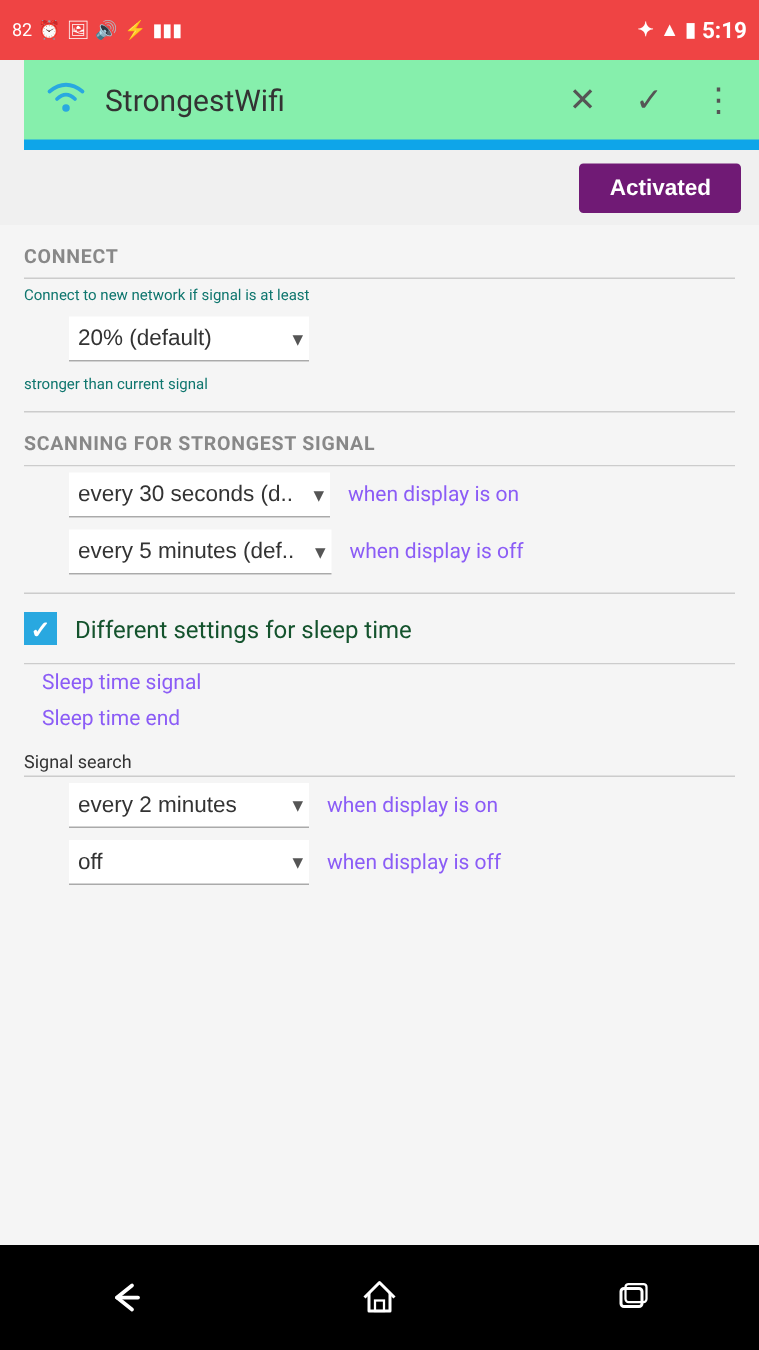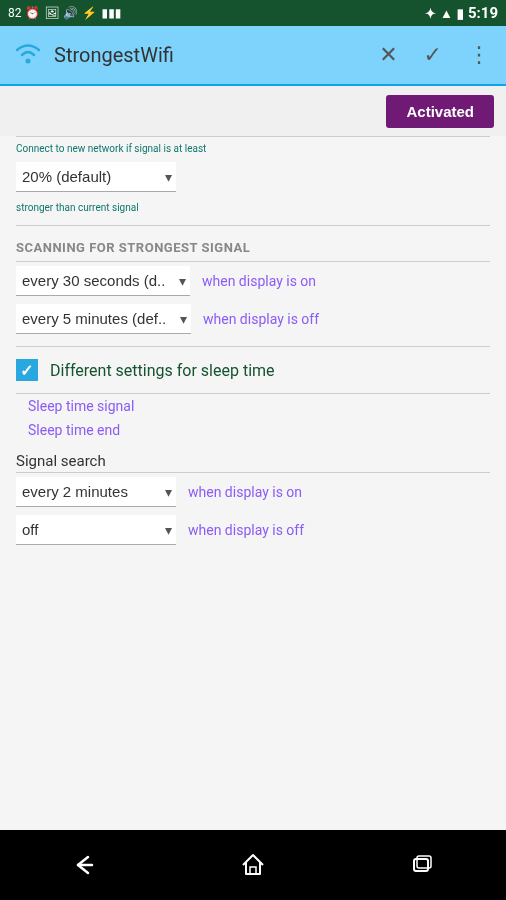--- a/index.html
+++ b/index.html
@@ -8,23 +8,23 @@
       height: 900px;
       font-family: 'Roboto', Arial, sans-serif;
       background: #f0f0f0;
       overflow: hidden;
       display: flex;
       flex-direction: column;
     }
 
     
     .status-bar {
-      background: #14532d;
-      color: #fff;
-      height: 26px;
+      background: #ef4444;
+      color: #fff;
+      height: 40px;
       display: flex;
       align-items: center;
       justify-content: space-between;
       padding: 0 8px;
       flex-shrink: 0;
     }
     .status-bar-left {
       display: flex;
       align-items: center;
       gap: 4px;
@@ -37,27 +37,28 @@
       font-size: 15px;
       font-weight: bold;
     }
     .status-icon {
       font-size: 12px;
       color: #fff;
     }
 
     
     .toolbar {
-      background: #7dd3fc;
+      background: #86efac;
       height: 60px;
       display: flex;
       align-items: center;
       padding: 0 12px;
-      border-bottom: 2px solid #0ea5e9;
-      flex-shrink: 0;
+      border-bottom: 7px solid #0ea5e9;
+      flex-shrink: 0;
+      margin-left: 16px;
     }
     .toolbar-wifi-icon {
       color: #29a8e0;
       font-size: 28px;
       margin-right: 10px;
     }
     .toolbar-title {
       font-size: 20px;
       color: #333;
       flex: 1;
@@ -136,20 +137,21 @@
       border: none;
       border-bottom: 1px solid #aaa;
       font-size: 15px;
       color: #333;
       padding: 6px 24px 6px 6px;
       appearance: none;
       -webkit-appearance: none;
       cursor: pointer;
       position: relative;
       min-width: 160px;
+      margin-left: 30px;
     }
     .dropdown-wrapper {
       position: relative;
       display: inline-block;
     }
     .dropdown-wrapper::after {
       content: '▾';
       position: absolute;
       right: 4px;
       top: 50%;
@@ -190,21 +192,21 @@
       font-size: 16px;
       font-weight: bold;
     }
     .checkbox-label {
       font-size: 16px;
       color: #14532d;
     }
 
     .signal-search-label {
       padding: 10px 16px 2px 16px;
-      font-size: 15px;
+      font-size: 12px;
       color: #333;
       font-weight: normal;
     }
 
     
     .bottom-nav {
       background: #000;
       height: 70px;
       display: flex;
       align-items: center;
@@ -260,20 +262,21 @@
   </div>
 </div>
 
 <div class="activated-bar">
   <button class="activated-btn">Activated</button>
 </div>
 
 <div class="main-content">
 
   <div>
+    <div class="section-header">CONNECT</div>
     <div class="section-divider"></div>
     <div class="description-text">Connect to new network if signal is at least</div>
     <div class="dropdown-row">
       <div class="dropdown-wrapper">
         <select class="dropdown-select">
           <option>10%</option>
           <option selected="">20% (default)</option>
           <option>30%</option>
           <option>40%</option>
           <option>50%</option>

